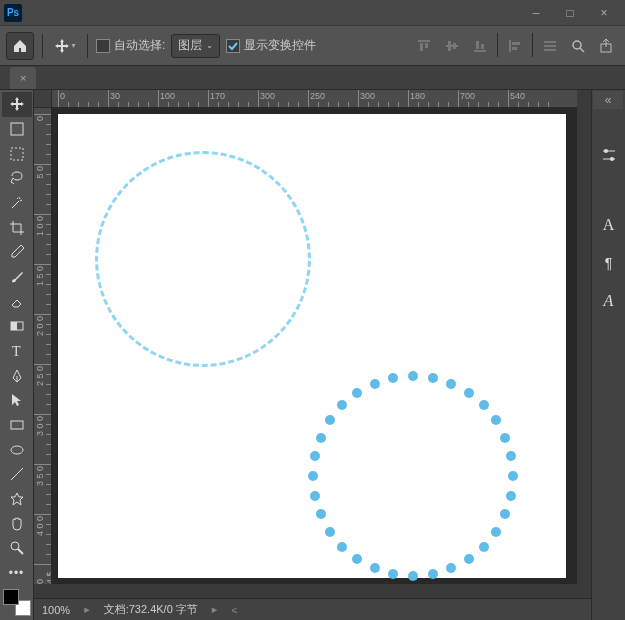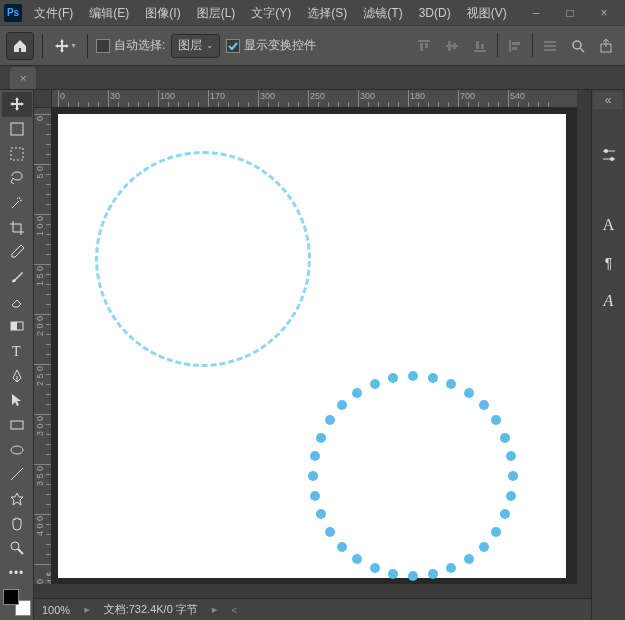--- a/index.html
+++ b/index.html
@@ -64,31 +64,20 @@
   .dotted-circle { position:absolute; }
   .dot { position:absolute; width:10px; height:10px; background:#5fbce8; border-radius:50%; }
 </style>
 </head>
 <body>
 
 <div class="app">
 
   <div class="titlebar">
     <div class="ps-logo">Ps</div>
-    <div class="menubar">
-      <div class="menuitem">文件(F)</div>
-      <div class="menuitem">编辑(E)</div>
-      <div class="menuitem">图像(I)</div>
-      <div class="menuitem">图层(L)</div>
-      <div class="menuitem">文字(Y)</div>
-      <div class="menuitem">选择(S)</div>
-      <div class="menuitem">滤镜(T)</div>
-      <div class="menuitem">3D(D)</div>
-      <div class="menuitem">视图(V)</div>
-    </div>
     <div class="win-controls">
       <div class="win-btn">–</div>
       <div class="win-btn">□</div>
       <div class="win-btn">×</div>
     </div>
   </div>
 
   <div class="optionsbar">
     <div class="opt-btn home">
       <svg width="16" height="16" viewBox="0 0 16 16">

